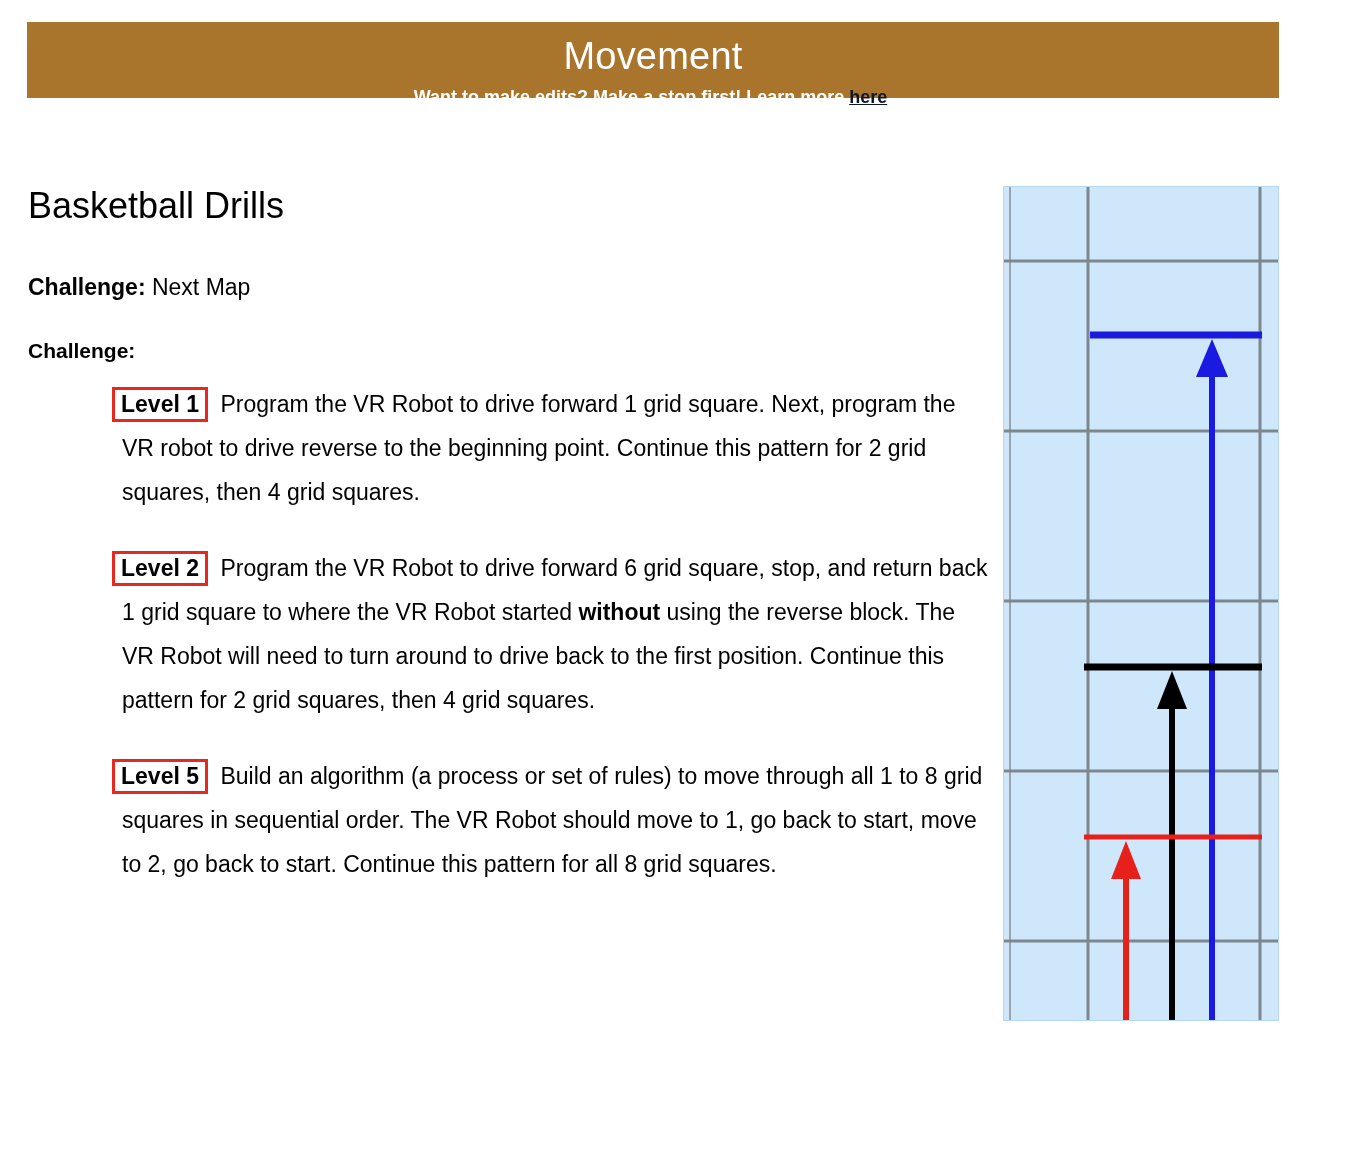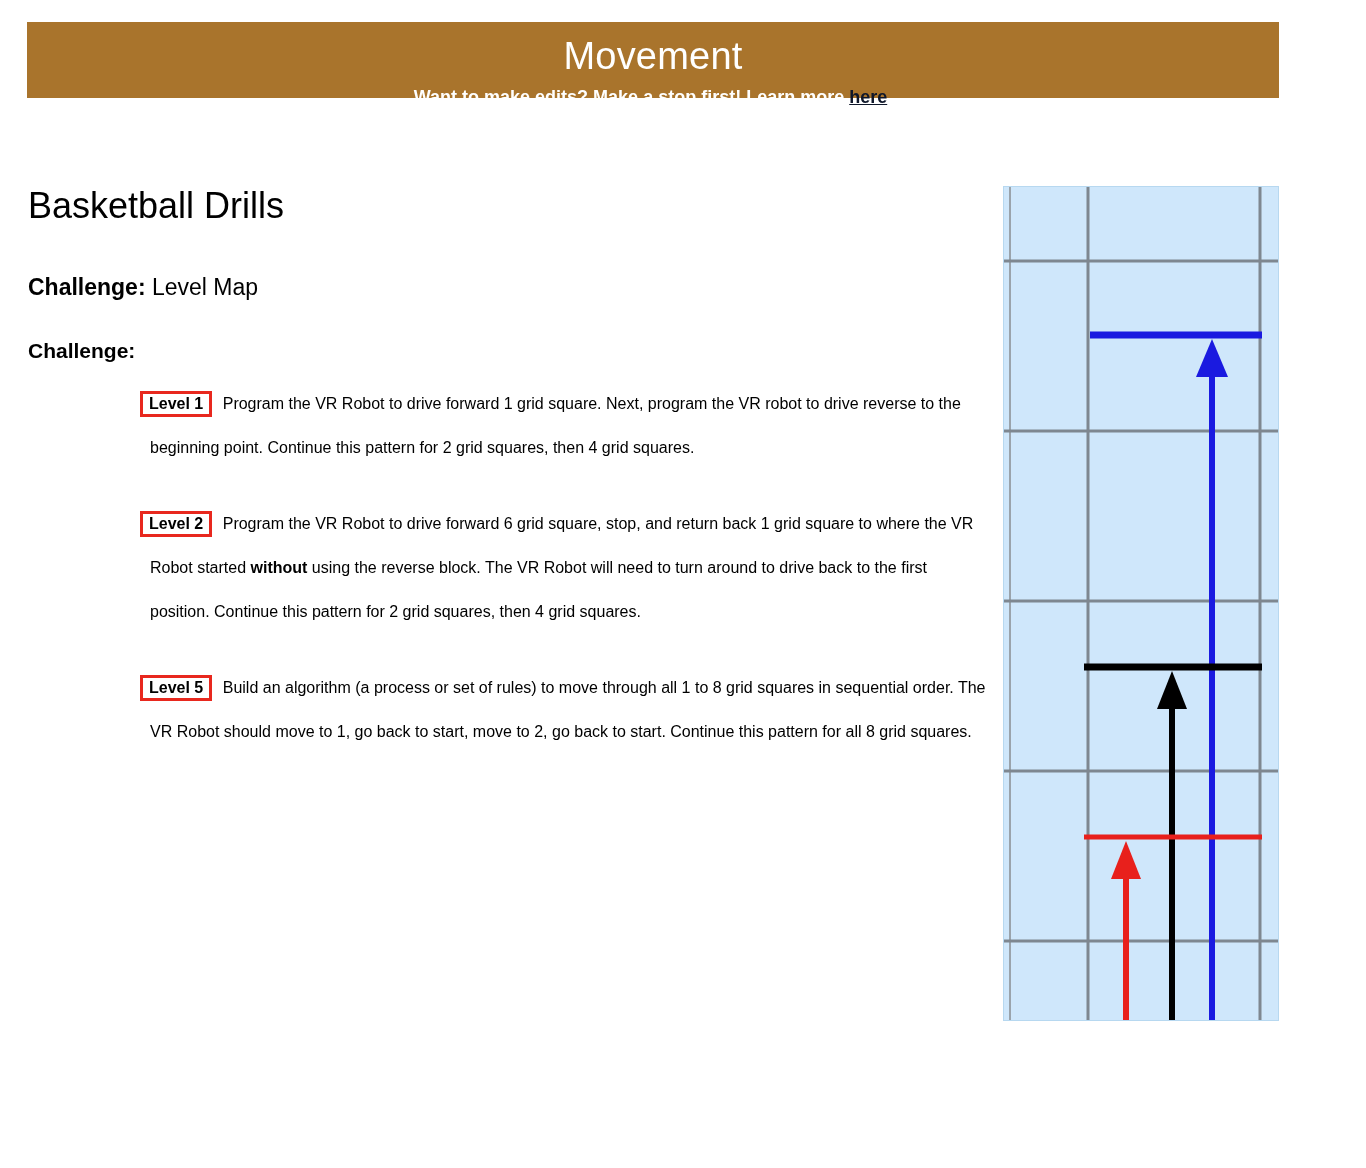--- a/index.html
+++ b/index.html
@@ -71,25 +71,24 @@
   .challenge-label {
     font-size: 21px;
     line-height: 30px;
     font-weight: bold;
     margin-bottom: 16px;
   }
 
   .levels { padding-left: 94px; }
 
   .level-block {
-    font-size: 16px;
+    font-size: 23px;
     line-height: 44px;
     margin-bottom: 32px;
     position: relative;
-    margin-left: 28px;
   }
   .level-block:last-child { margin-bottom: 0; }
 
   .level-tag {
     font-weight: bold;
     border: 3px solid #e8281e;
     padding: 1px 6px 2px 6px;
     margin-left: -10px;
     margin-right: 6px;
     white-space: nowrap;
@@ -119,21 +118,21 @@
     <span>Want to make edits? Make a stop first! Learn more </span><a href="#">here</a><span>.</span>
   </div>
 </div>
 
 <div class="content">
 
   <h1 class="page-title">Basketball Drills</h1>
 
   <div class="meta-line">
     <span class="lbl">Challenge:</span>
-    <span>Level Map</span>
+    <span>Next Map</span>
   </div>
 
   <div class="challenge-label">Challenge:</div>
 
   <div class="levels">
 
     <div class="level-block">
       <span class="level-tag">Level 1</span><span> Program the VR Robot to drive forward 1 grid square. Next, program the VR robot to drive reverse to the beginning point. Continue this pattern for 2 grid squares, then 4 grid squares.</span>
     </div>
 

